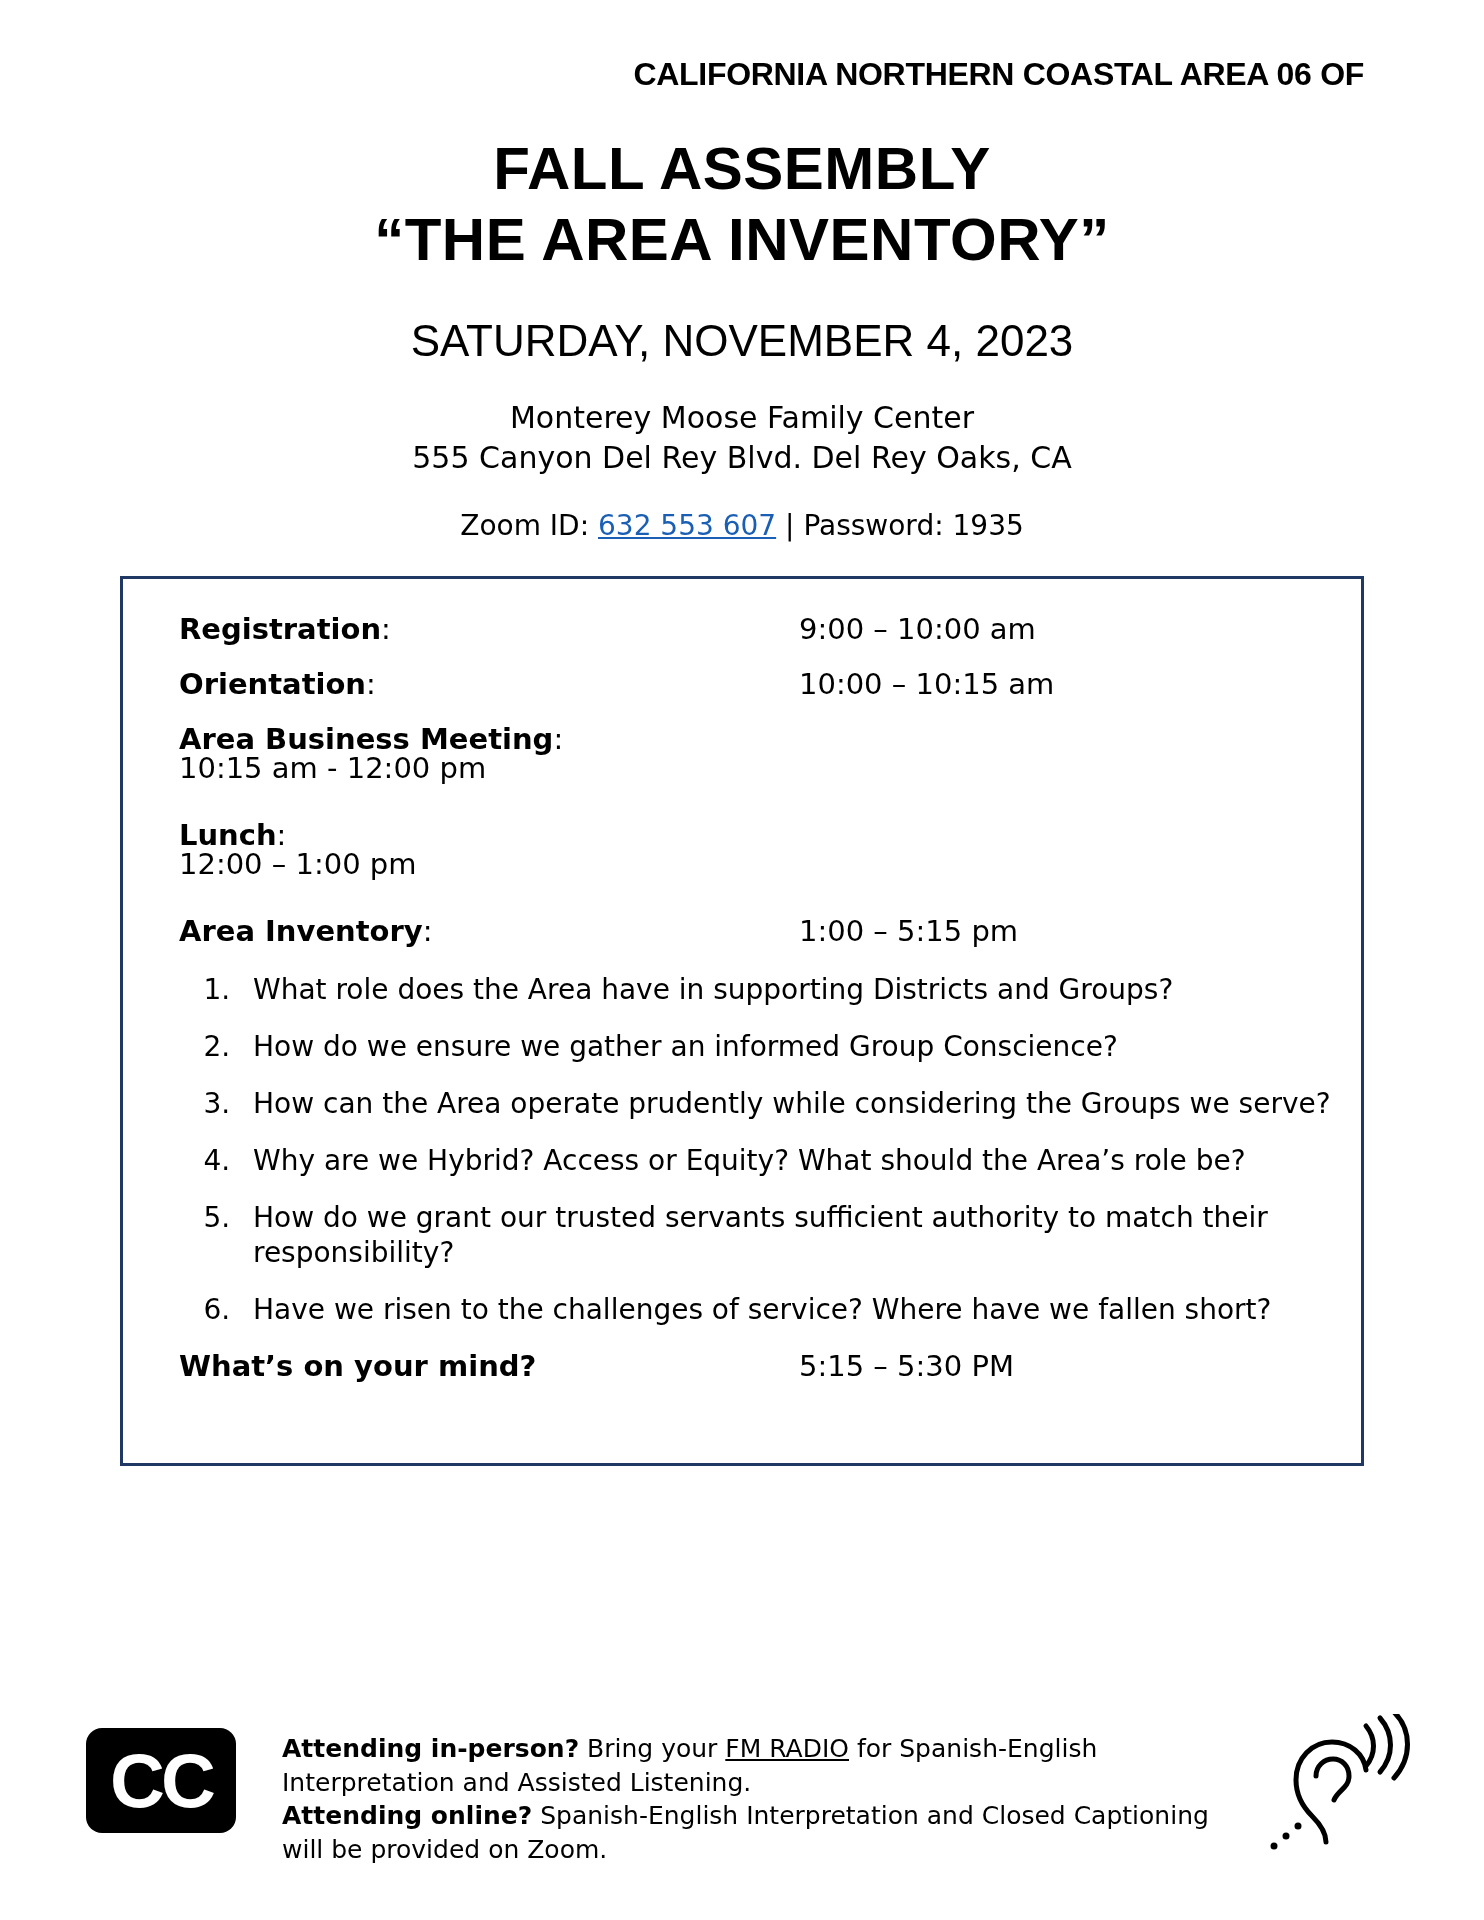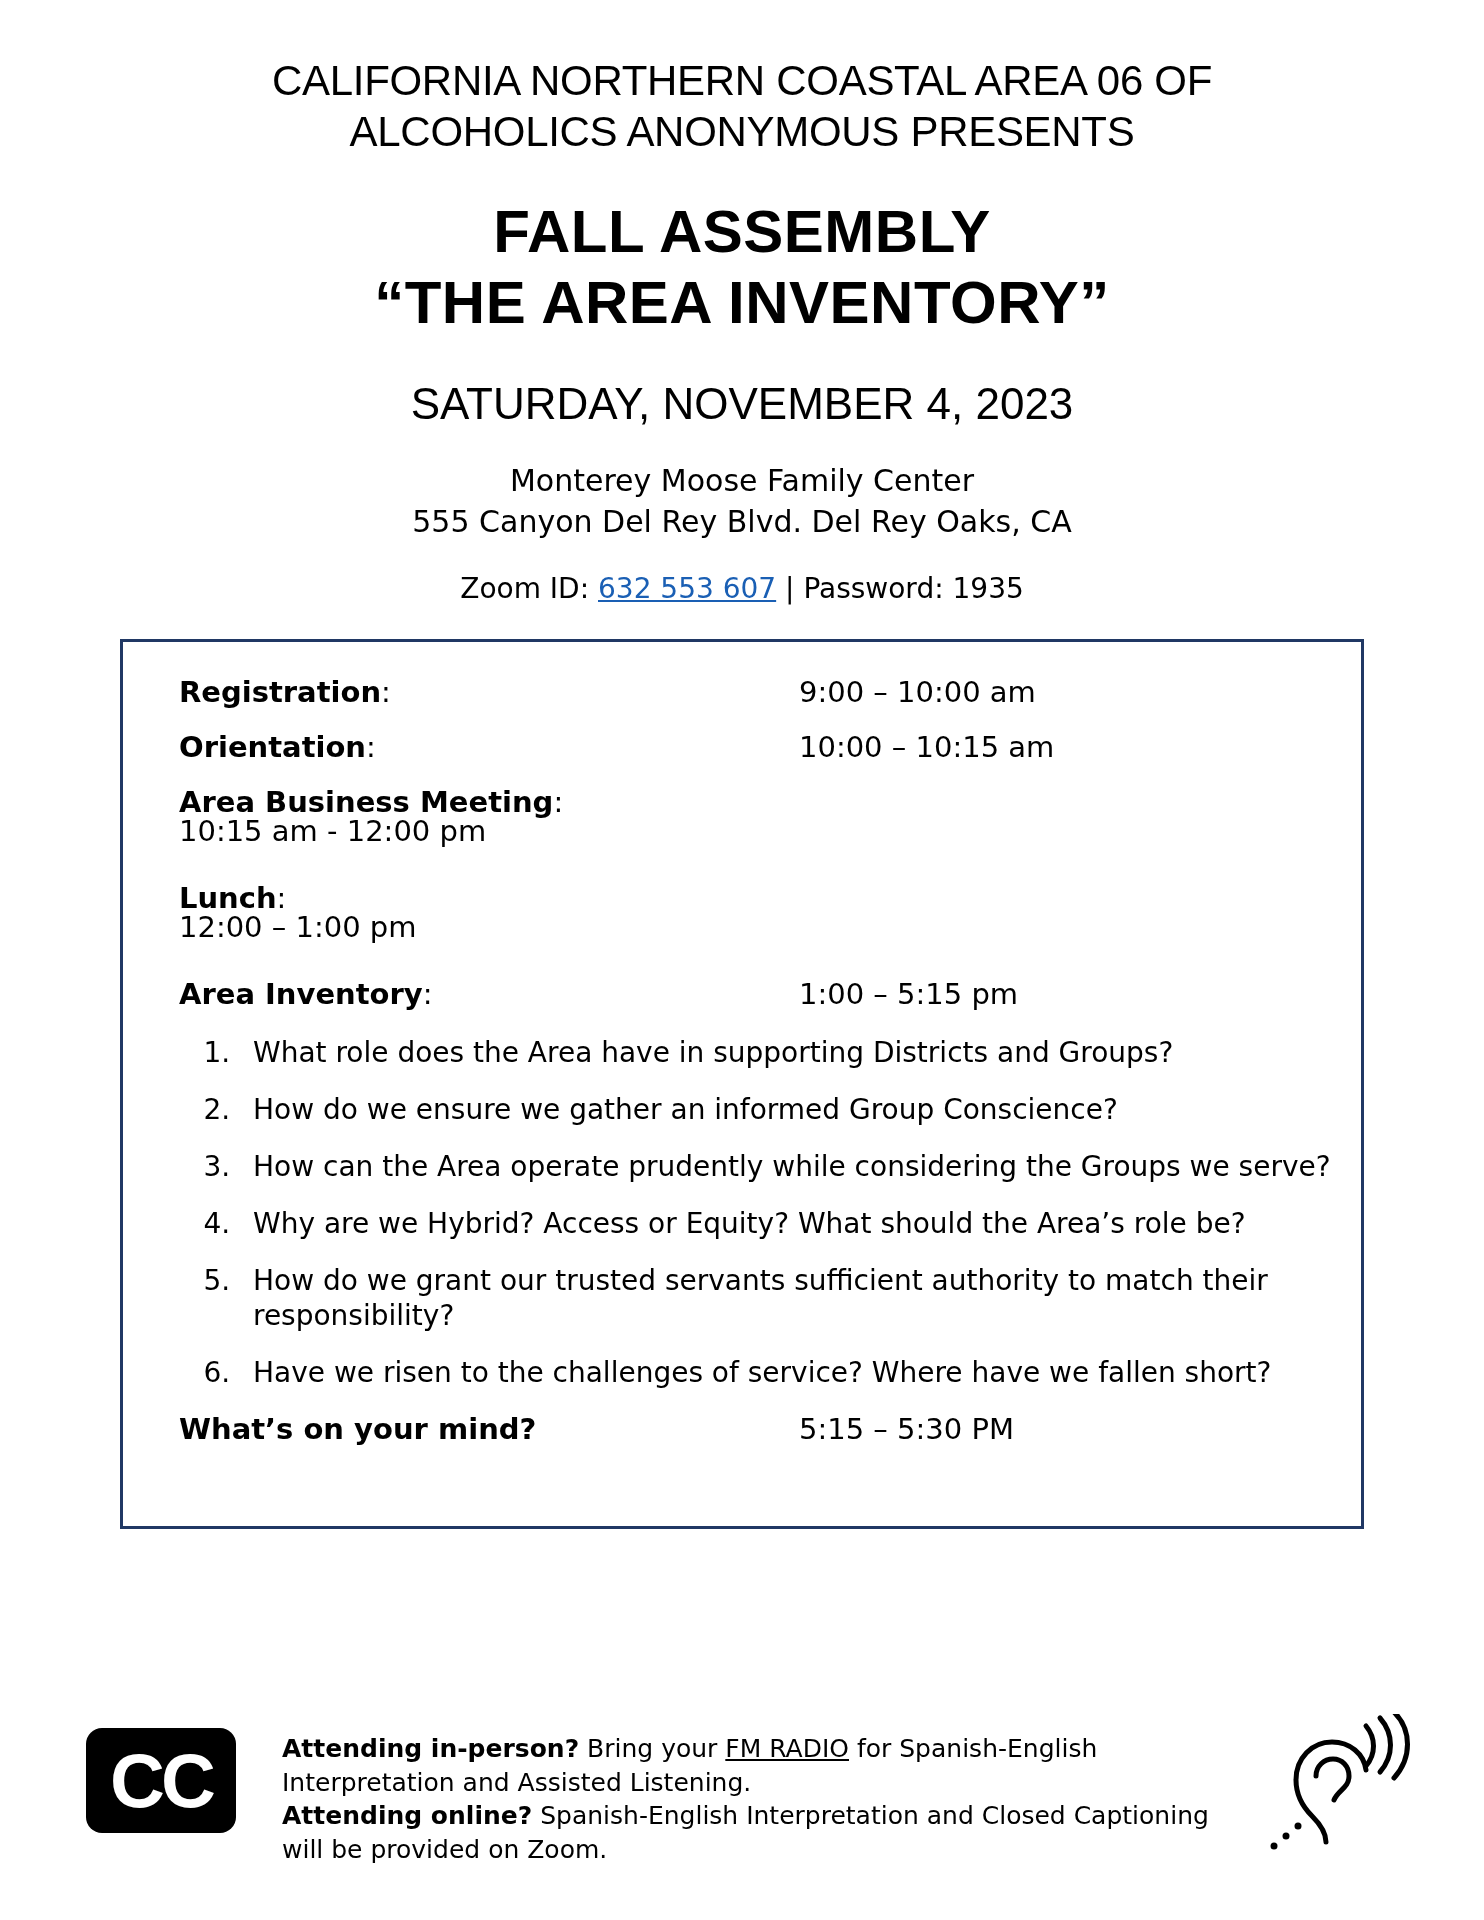--- a/index.html
+++ b/index.html
@@ -18,26 +18,26 @@
   .page {
     width: 1484px;
     height: 1920px;
     box-sizing: border-box;
     padding: 55px 120px 0 120px;
     position: relative;
   }
 
   
   .hdr-presents {
-    text-align: center;
-    font-family: "Liberation Sans", sans-serif;
-    font-size: 42px;
+    text-align: right;
+    font-family: "Liberation Sans", sans-serif;
+    font-size: 32px;
     line-height: 1.22;
     letter-spacing: -0.3px;
-    font-weight: 400;
+    font-weight: 700;
   }
   .title {
     text-align: center;
     font-family: "Liberation Sans", sans-serif;
     font-weight: bold;
     font-size: 60px;
     line-height: 1.18;
     letter-spacing: 0.5px;
     margin-top: 40px;
   }
@@ -153,21 +153,20 @@
     margin-top: 4px;
   }
 </style>
 </head>
 <body>
 
 <div class="page">
 
   <div class="hdr-presents">
     <div>CALIFORNIA NORTHERN COASTAL AREA 06 OF</div>
-    <div>ALCOHOLICS ANONYMOUS PRESENTS</div>
   </div>
 
   <div class="title">
     <span class="l1">FALL ASSEMBLY</span>
     <span class="l2">“THE AREA INVENTORY”</span>
   </div>
 
   <div class="date">SATURDAY, NOVEMBER 4, 2023</div>
 
   <div class="venue">

